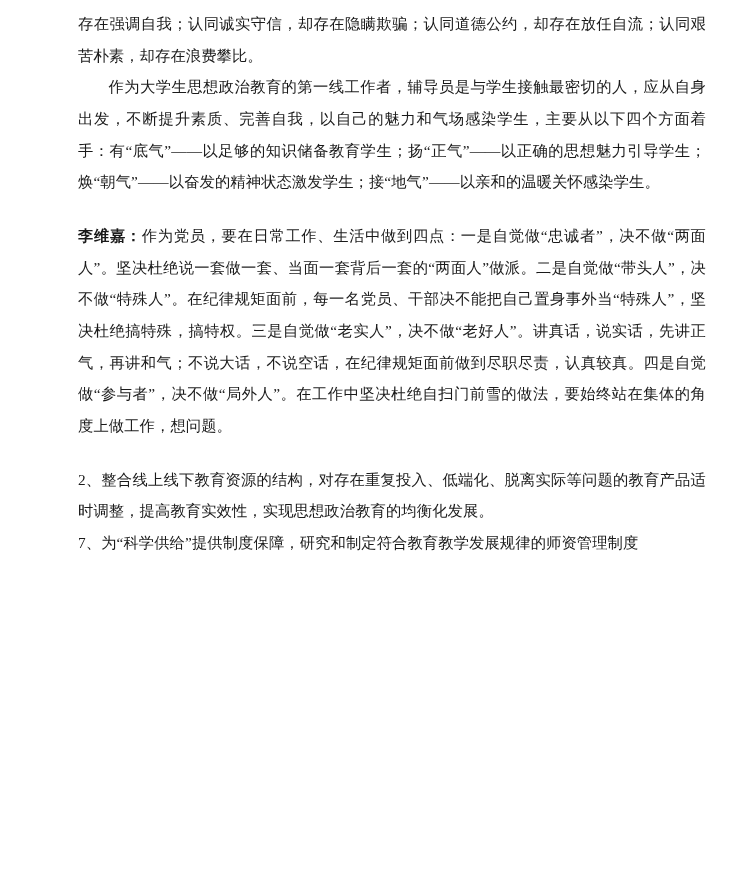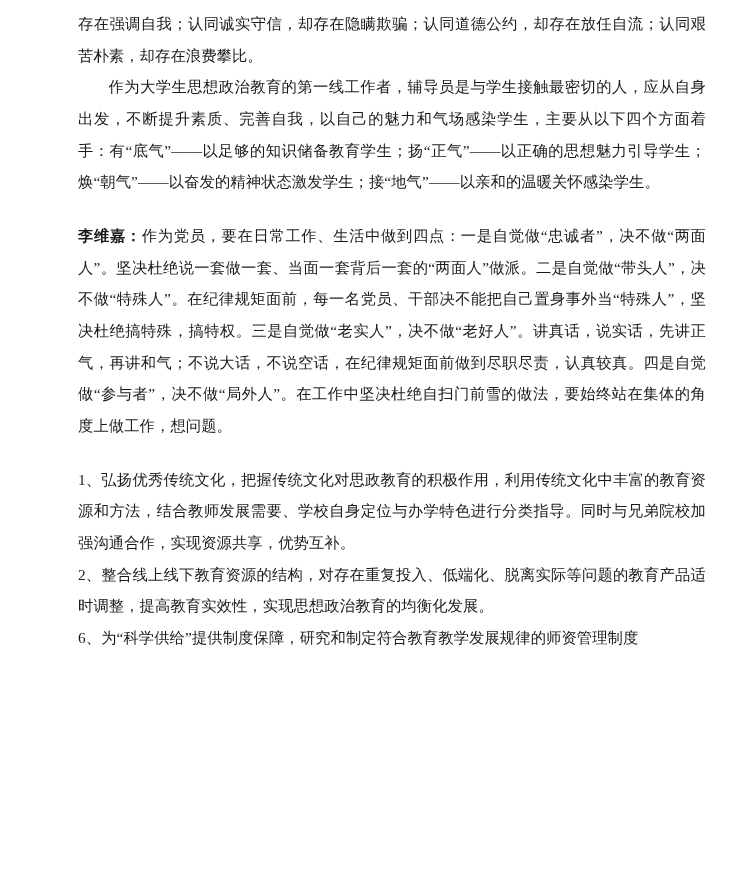--- a/index.html
+++ b/index.html
@@ -62,21 +62,20 @@
   <p class="para blk indent">作为大学生思想政治教育的第一线工作者，辅导员是与学生接触最密切的人，应从自身出发，不断提升素质、完善自我，以自己的魅力和气场感染学生，主要从以下四个方面着手：有“底气”——以足够的知识储备教育学生；扬“正气”——以正确的思想魅力引导学生；焕“朝气”——以奋发的精神状态激发学生；接“地气”——以亲和的温暖关怀感染学生。</p>
 
   <div class="gap-med"></div>
 
   <p class="para blk"><span class="speaker">李维嘉：</span><span>作为党员，要在日常工作、生活中做到四点：一是自觉做“忠诚者”，决不做“两面人”。坚决杜绝说一套做一套、当面一套背后一套的“两面人”做派。二是自觉做“带头人”，决不做“特殊人”。在纪律规矩面前，每一名党员、干部决不能把自己置身事外当“特殊人”，坚决杜绝搞特殊，搞特权。三是自觉做“老实人”，决不做“老好人”。讲真话，说实话，先讲正气，再讲和气；不说大话，不说空话，在纪律规矩面前做到尽职尽责，认真较真。四是自觉做“参与者”，决不做“局外人”。在工作中坚决杜绝自扫门前雪的做法，要始终站在集体的角度上做工作，想问题。</span></p>
 
 
   <div class="gap-med"></div>
 
 
-  <p class="para blk">1、弘扬优秀传统文化，把握传统文化对思政教育的积极作用，利用传统文化中丰富的教育资源和方法，结合教师发展需要、学校自身定位与办学特色进行分类指导。同时与兄弟院校加强沟通合作，实现资源共享，优势互补。</p>
 
   <p class="para blk">2、整合线上线下教育资源的结构，对存在重复投入、低端化、脱离实际等问题的教育产品适时调整，提高教育实效性，实现思想政治教育的均衡化发展。</p>
 
 
-  <p class="para blk">6、为“科学供给”提供制度保障，研究和制定符合教育教学发展规律的师资管理制度</p>
+  <p class="para blk">7、为“科学供给”提供制度保障，研究和制定符合教育教学发展规律的师资管理制度</p>
 
   <div class="clip-bottom"></div>
 </div>
 
 </body></html>

